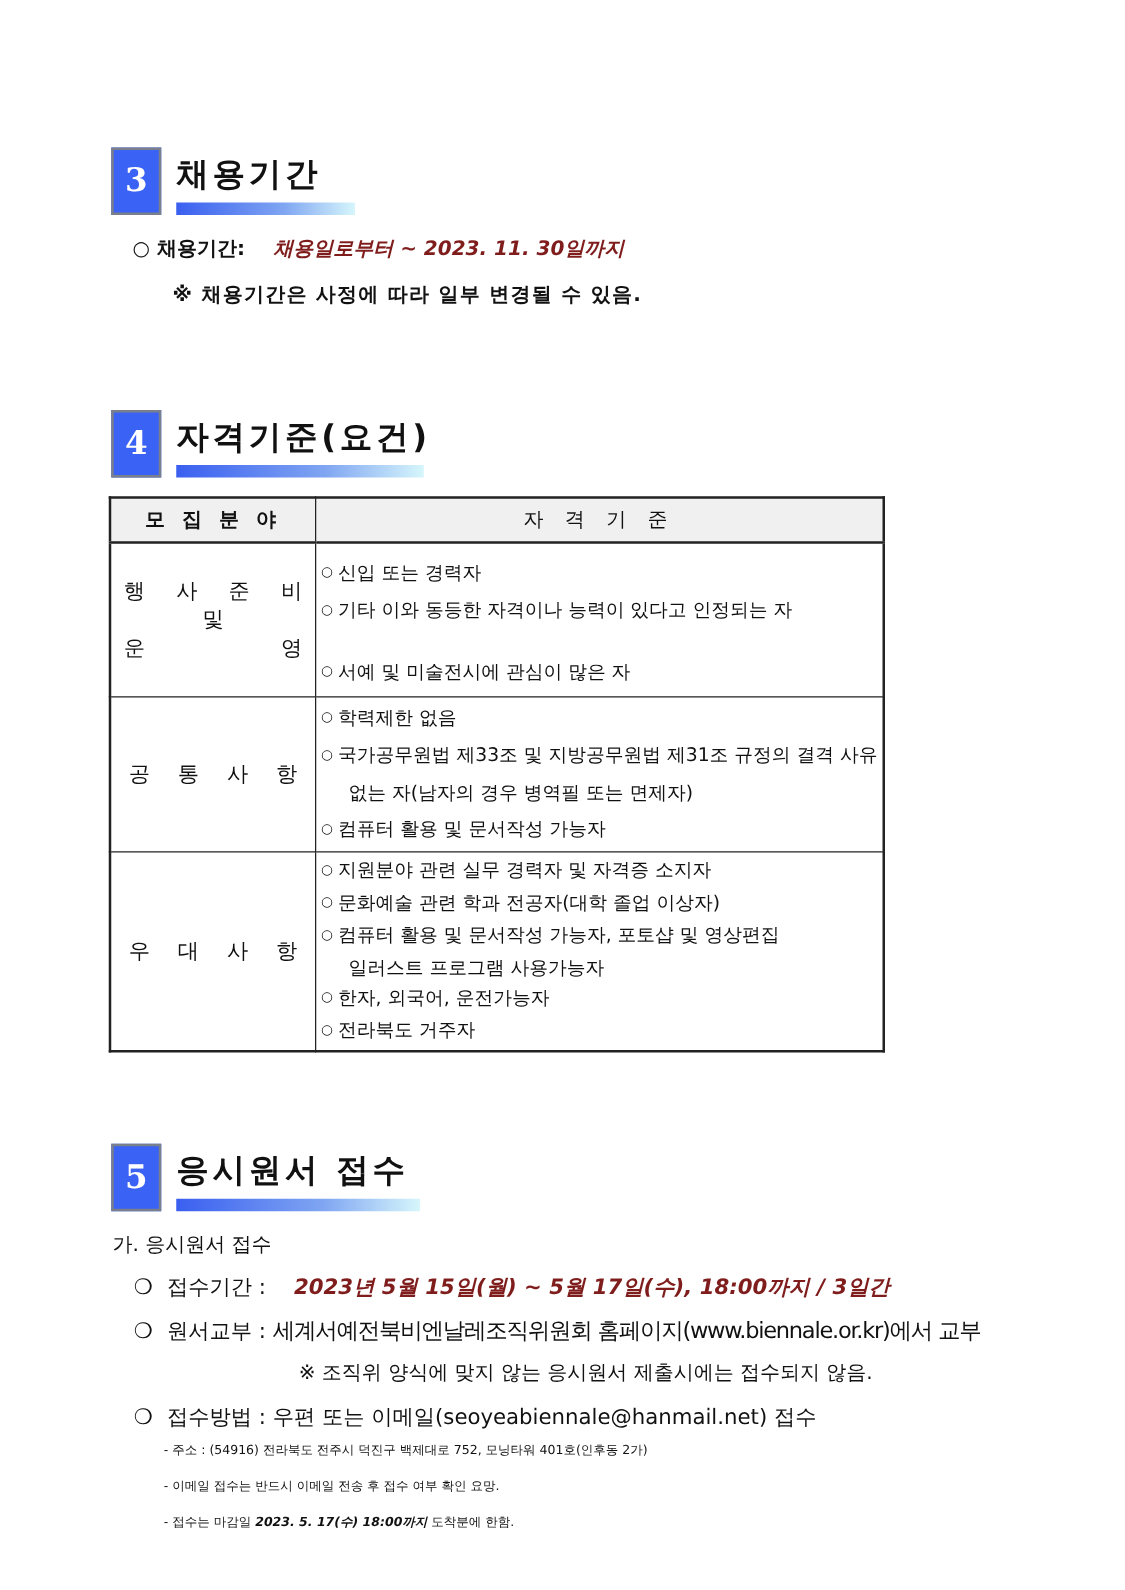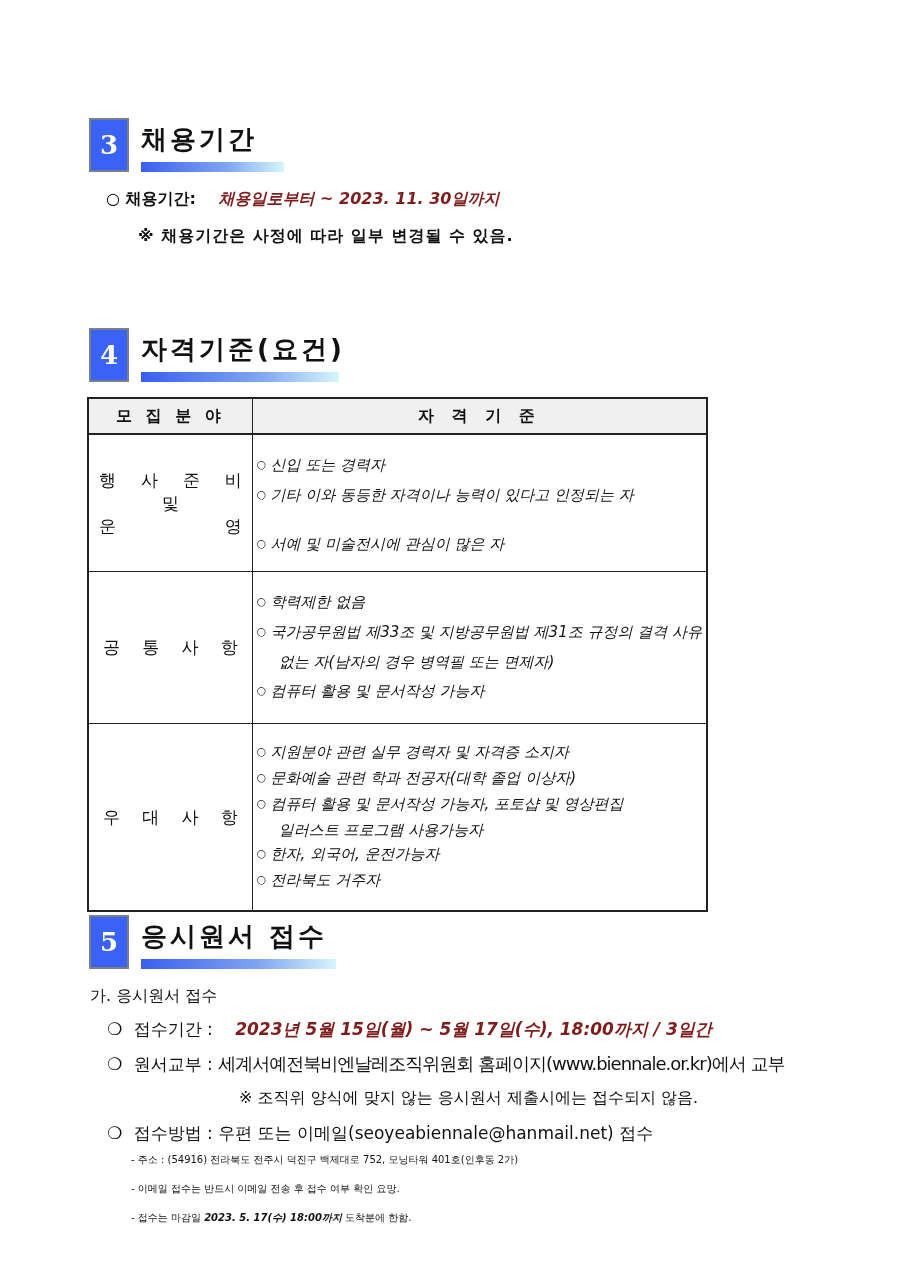--- a/index.html
+++ b/index.html
@@ -31,21 +31,21 @@
     border-collapse: collapse; border: 2px solid #222;
   }
   table.req th {
     background: #f0f0f0; height: 36px; font-size: 16px; font-weight: bold;
     border: 1px solid #222; border-bottom: 2px solid #222;
   }
   table.req td { border: 1px solid #222; vertical-align: middle; font-size: 15px; }
   table.req td.cat { width: 166px; padding: 0 10px; font-size: 17px; }
   .cat-spread { display: flex; justify-content: space-between; }
   .cat-center { text-align: center; }
-  td.crit { padding: 16px 4px; font-style: italic; }
+  td.crit { padding: 2px 4px; }
   .crit-item { line-height: 24px; white-space: nowrap; }
   .crit-item.cont { padding-left: 22px; }
   .bullet-sm { font-size: 11px; margin-right: 4px; position: relative; top: -2px; }
 
   .sub-line { position: absolute; white-space: nowrap; font-size: 10px; }
 </style>
 </head>
 <body>
 
 <div class="section-head" style="top:118px;">
@@ -64,21 +64,21 @@
 <div class="section-head" style="top:328px;">
   <div class="num-box">4</div>
   <div class="sec-title">자격기준(요건)</div>
   <div class="sec-bar" style="width:198px;"></div>
 </div>
 
 <table class="req">
   <thead>
     <tr>
       <th style="width:166px; letter-spacing:4px;">모 집 분 야</th>
-      <th style="letter-spacing:6px; font-weight:bold;">자  격  기  준</th>
+      <th style="letter-spacing:6px; font-weight:normal;">자  격  기  준</th>
     </tr>
   </thead>
   <tbody>
     <tr style="height:123px;">
       <td class="cat">
         <div class="cat-spread">
           <span>행</span>
           <span>사</span>
           <span>준</span>
           <span>비</span>

